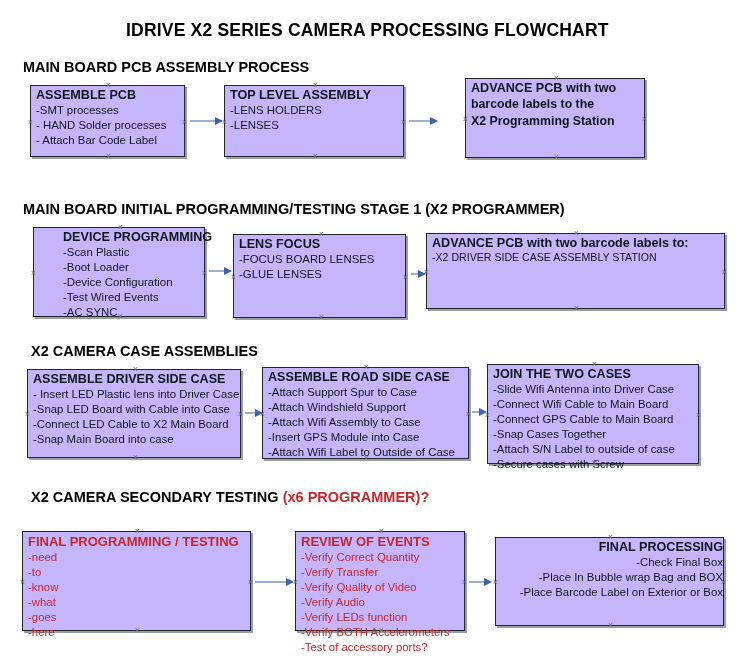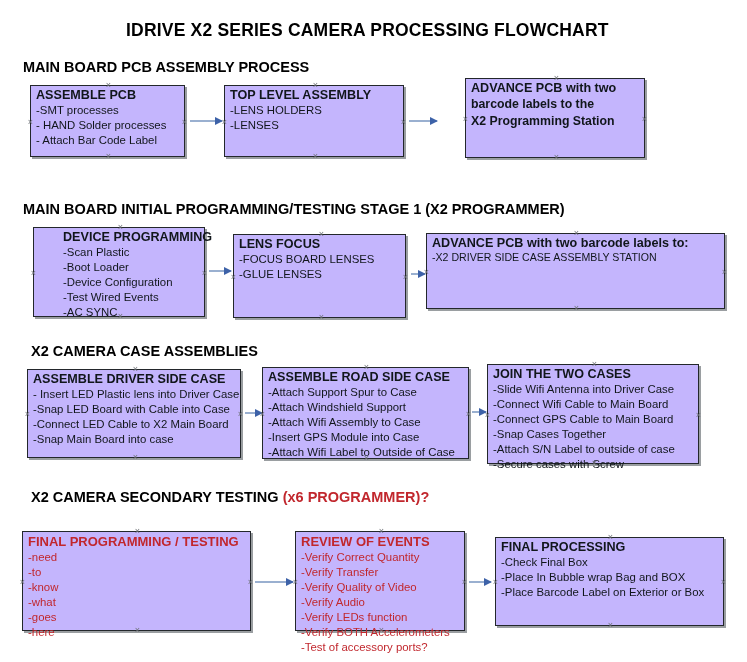--- a/index.html
+++ b/index.html
@@ -249,21 +249,21 @@
     <div class="n-line">-Verify BOTH Accelerometers</div>
     <div class="n-line">-Test of accessory ports?</div>
     <span class="xh" style="left:82px;top:-4px;"></span>
     <span class="xh" style="left:82px;bottom:-4px;"></span>
     <span class="xh" style="left:-4px;top:47px;"></span>
     <span class="xh" style="right:-4px;top:47px;"></span>
   </div>
 
   <div class="arrow" style="left:469px;top:581px;width:22px;"></div>
 
-  <div class="node" style="left:495px;top:537px;width:229px;height:89px;">
+  <div class="node" style="left:495px;top:537px;width:229px;height:89px;text-align:right;">
     <div class="n-title">FINAL PROCESSING</div>
     <div class="n-line"> -Check Final Box</div>
     <div class="n-line">-Place In Bubble wrap Bag and BOX</div>
     <div class="n-line">-Place Barcode Label on Exterior or Box</div>
     <span class="xh" style="left:111px;top:-4px;"></span>
     <span class="xh" style="left:111px;bottom:-4px;"></span>
     <span class="xh" style="left:-4px;top:41px;"></span>
     <span class="xh" style="right:-4px;top:41px;"></span>
   </div>
 

